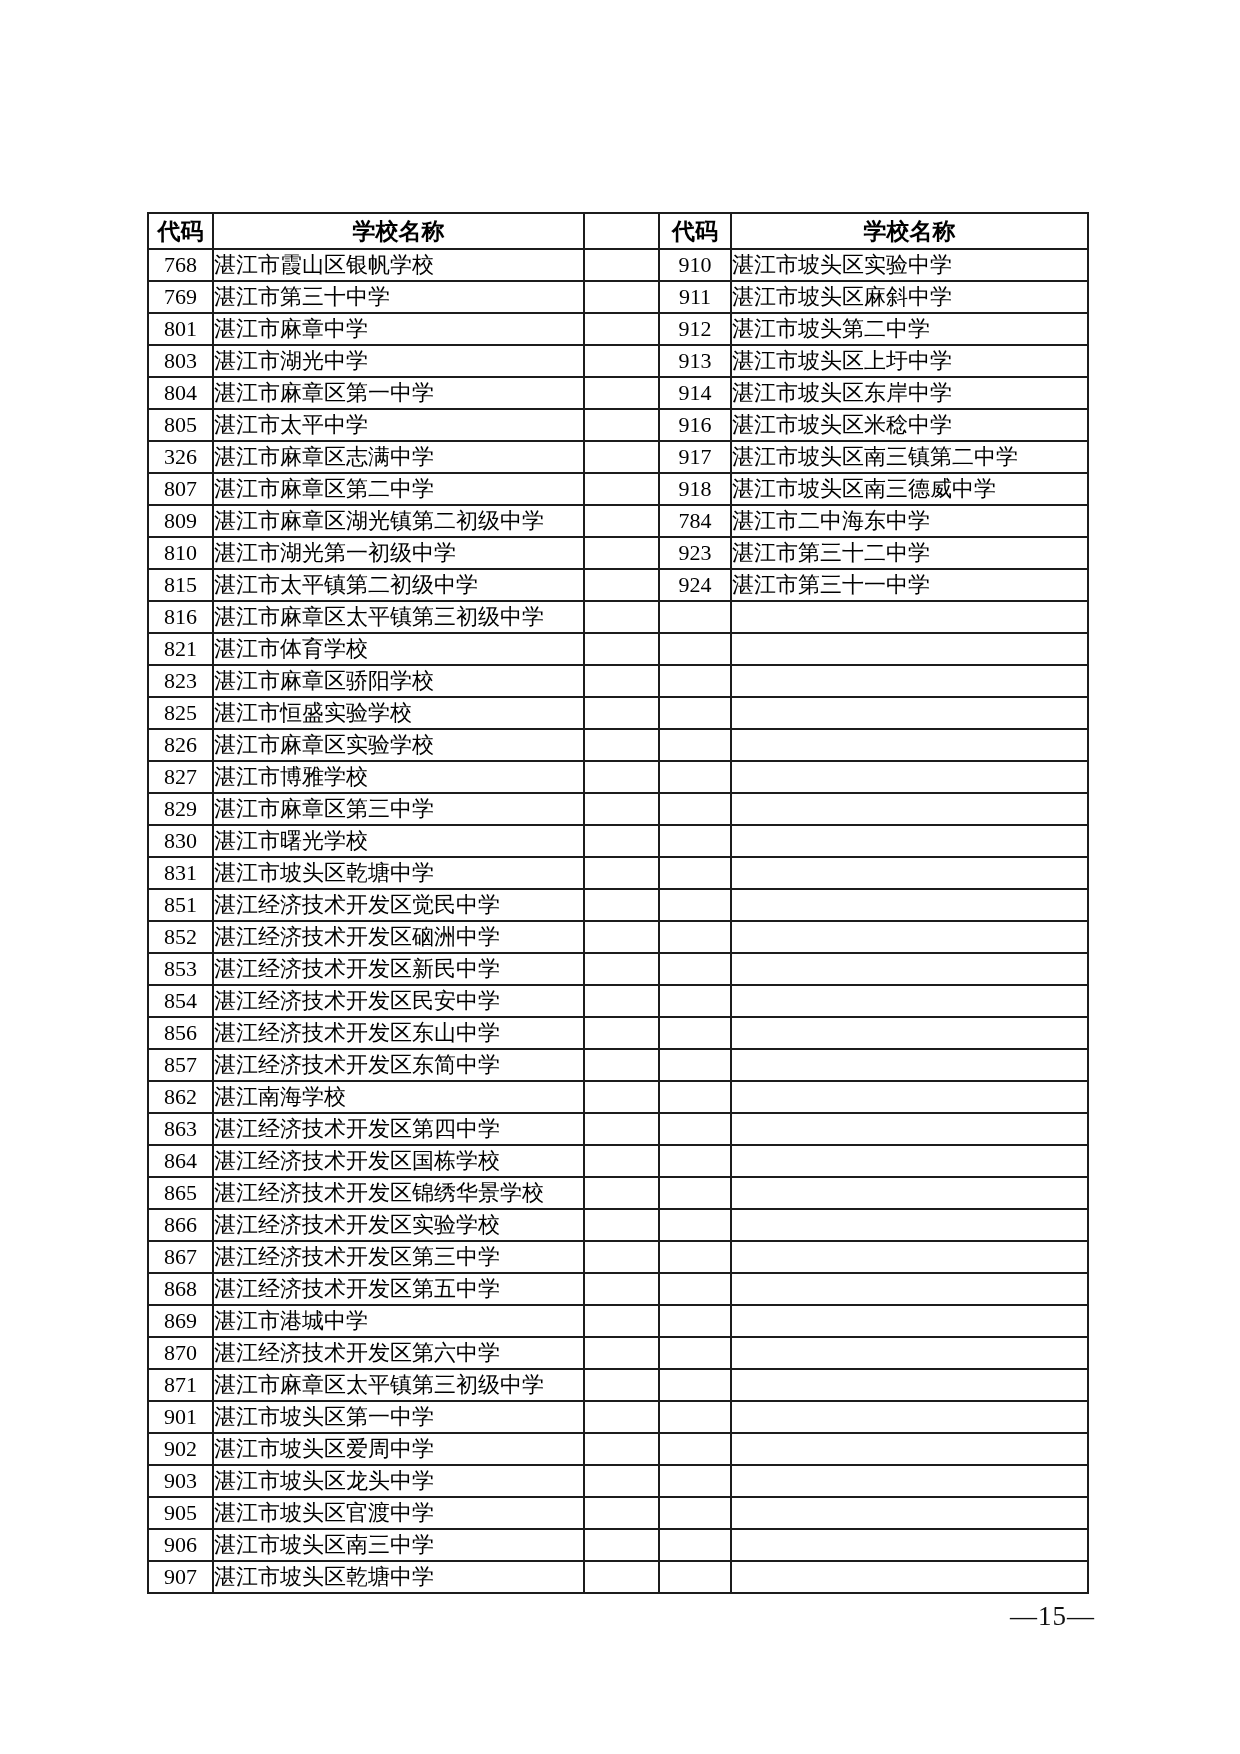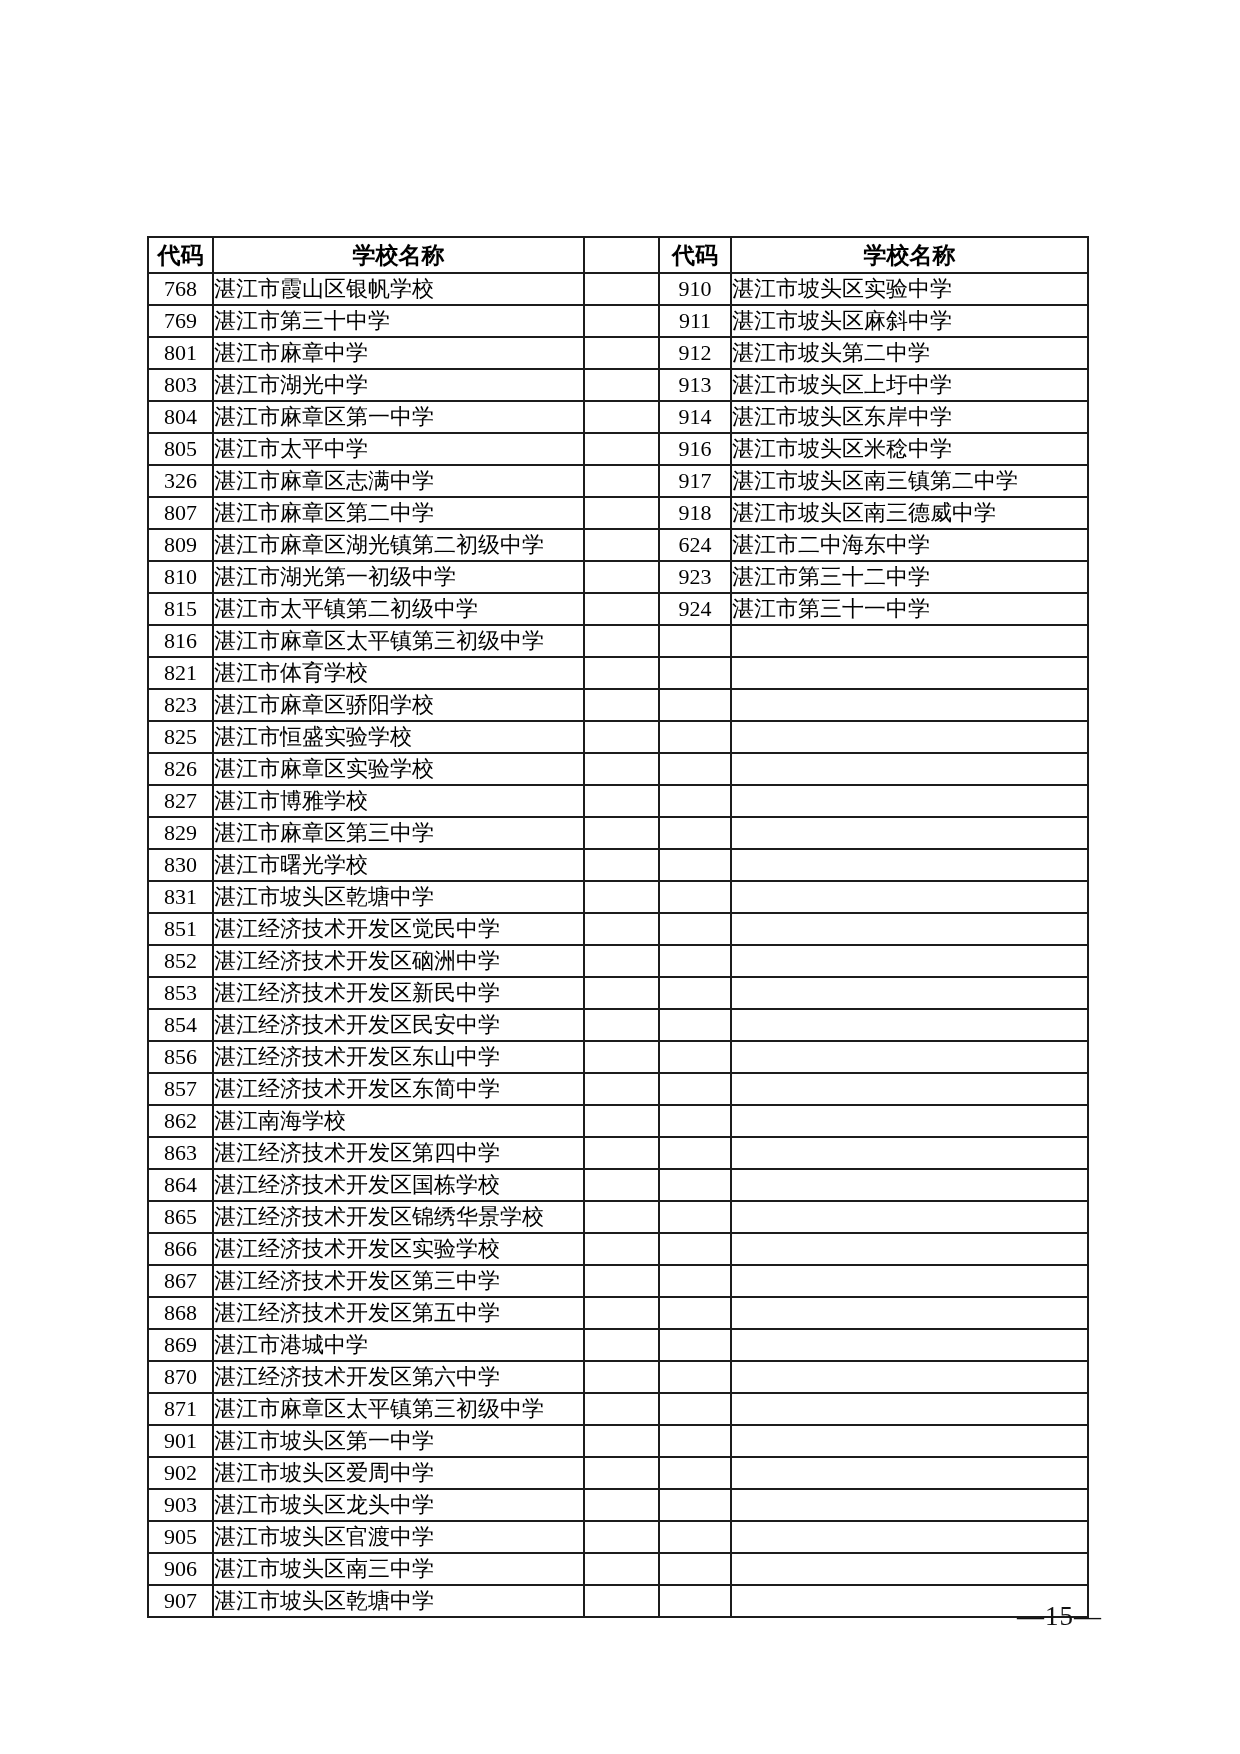--- a/index.html
+++ b/index.html
@@ -17,21 +17,21 @@
   .page {
     position: absolute;
     left: 0; top: 0;
     width: 1240px;
     height: 1754px;
     background: #ffffff;
   }
   table.school-table {
     position: absolute;
     left: 147px;
-    top: 236px;
+    top: 212px;
     width: 940px;
     border-collapse: collapse;
     table-layout: fixed;
   }
   table.school-table th,
   table.school-table td {
     border: 2px solid #1c1c1c;
     padding: 0;
     overflow: hidden;
     white-space: nowrap;
@@ -54,21 +54,21 @@
   }
   td.name-cell {
     text-align: left;
     padding-left: 5px;
     font-size: 22px;
     font-family: "Liberation Serif", "DejaVu Serif", serif;
   }
   .page-number {
     position: absolute;
     top: 1601px;
-    right: 138px;
+    right: 145px;
     font-size: 27px;
     letter-spacing: 1px;
     font-family: "Liberation Serif", "DejaVu Serif", serif;
     color: #111111;
   }
 </style>
 </head>
 <body>
 
 <div class="page">
@@ -144,21 +144,21 @@
           <td class="code-cell">807</td>
           <td class="name-cell">湛江市麻章区第二中学</td>
           <td class="gap-cell"></td>
           <td class="code-cell">918</td>
           <td class="name-cell">湛江市坡头区南三德威中学</td>
         </tr>
         <tr>
           <td class="code-cell">809</td>
           <td class="name-cell">湛江市麻章区湖光镇第二初级中学</td>
           <td class="gap-cell"></td>
-          <td class="code-cell">624</td>
+          <td class="code-cell">784</td>
           <td class="name-cell">湛江市二中海东中学</td>
         </tr>
         <tr>
           <td class="code-cell">810</td>
           <td class="name-cell">湛江市湖光第一初级中学</td>
           <td class="gap-cell"></td>
           <td class="code-cell">923</td>
           <td class="name-cell">湛江市第三十二中学</td>
         </tr>
         <tr>

